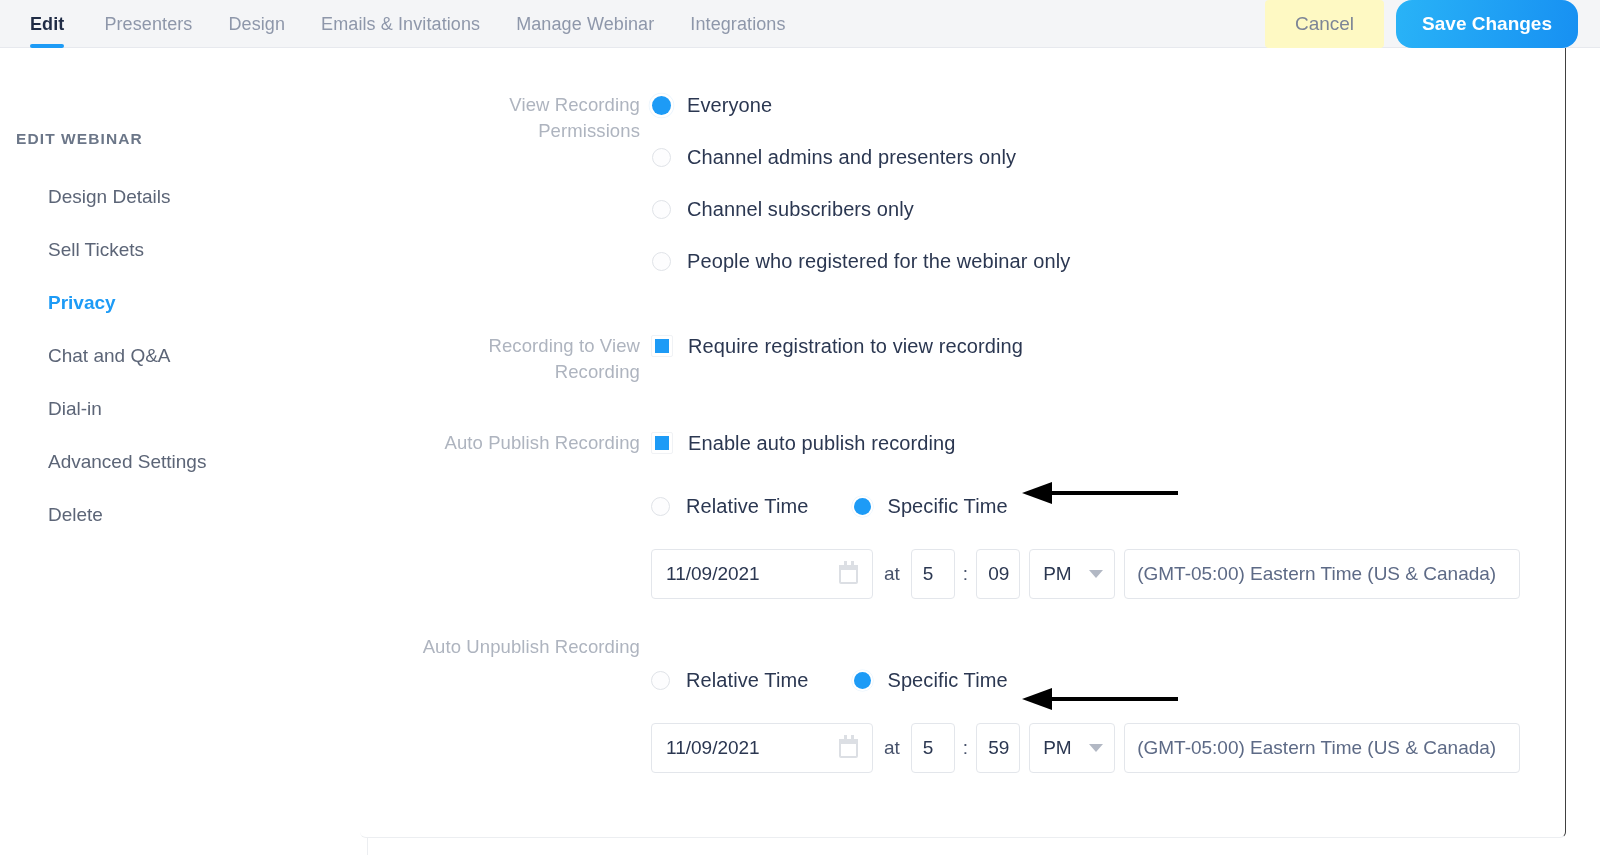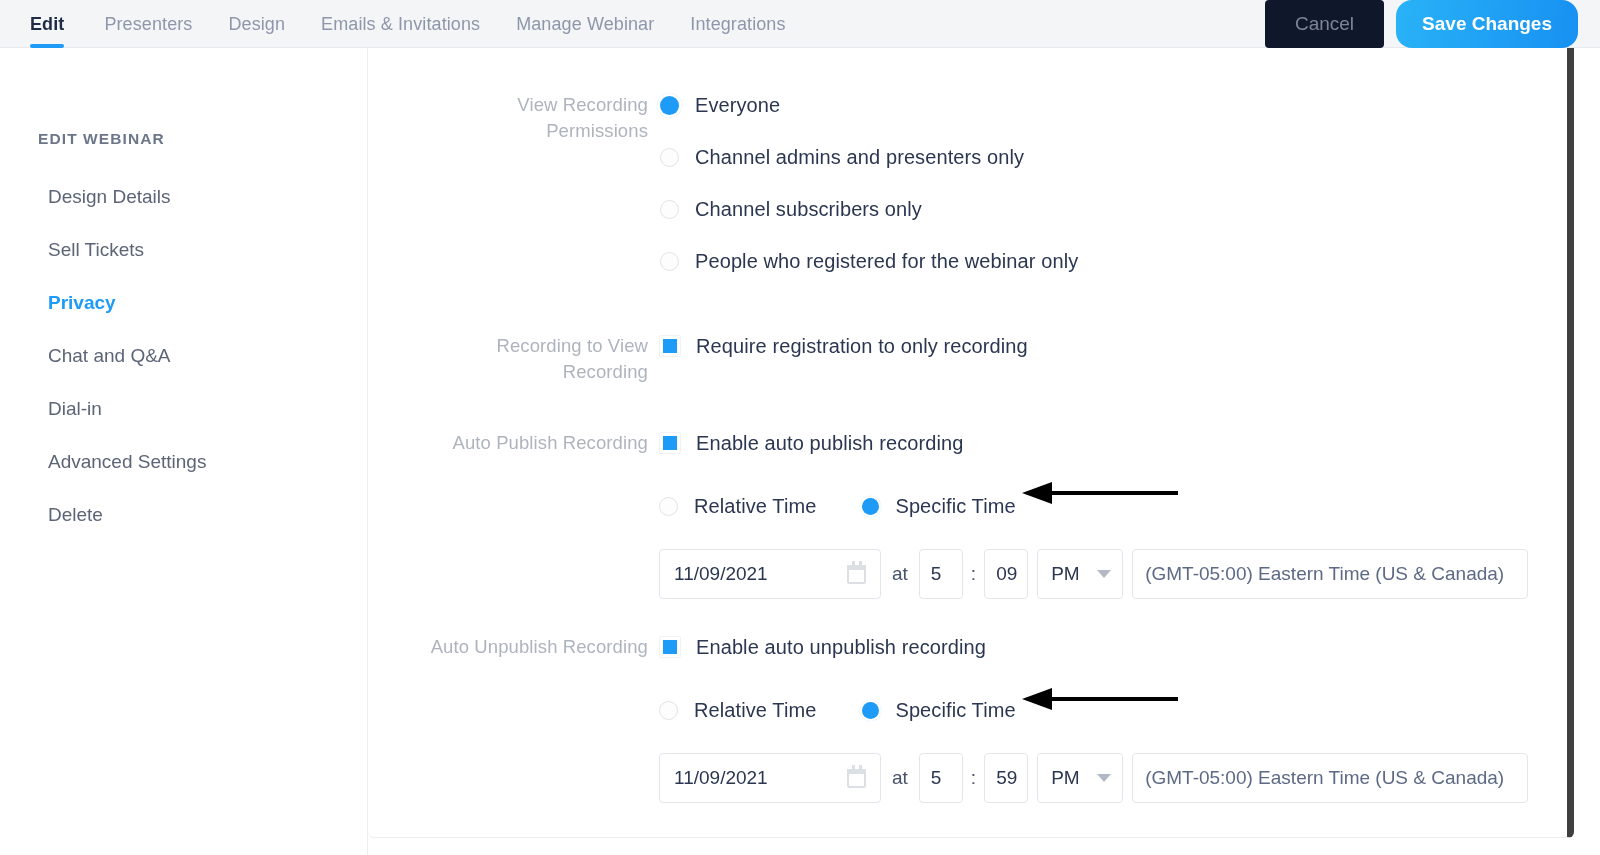--- a/index.html
+++ b/index.html
@@ -34,57 +34,57 @@
   .tab.active::after {
     content: ""; position: absolute; left: 0; right: 22px; bottom: 0;
     height: 4px; background: #1d9bf6; border-radius: 2px;
   }
 
   .topnav-actions {
     position: absolute; right: 22px; top: 0; height: 48px;
     display: flex; align-items: center; gap: 12px;
   }
   .btn-cancel {
-    background: #0f172a; color: #7d8596; border: none;
+    background: #fef9c3; color: #7d8596; border: none;
     font-size: 19px; font-family: inherit;
     padding: 7px 30px; height: 48px; border-radius: 4px; cursor: pointer;
     display: flex; align-items: center; justify-content: center;
   }
   .btn-save {
     background: linear-gradient(100deg, #29b3f7 0%, #1790f2 100%);
     color: #ffffff; border: none; font-weight: 700;
     font-size: 19px; font-family: inherit;
     padding: 4px 26px; height: 48px; border-radius: 16px; cursor: pointer;
     display: flex; align-items: center; justify-content: center;
   }
 
   
   .sidebar {
     position: absolute; left: 0; top: 48px; width: 368px; height: 807px;
     background: #ffffff; border-right: 1px solid #eceef1;
     padding-top: 82px;
   }
   .side-group-title {
     font-size: 15.5px; font-weight: 700; letter-spacing: 1.1px;
-    color: #6b7688; text-transform: uppercase; padding-left: 38px;
+    color: #6b7688; text-transform: uppercase; padding-left: 16px;
     margin-bottom: 22px;
   }
   .side-group-title.second { margin-top: 38px; }
   .side-item {
     font-size: 19px; color: #5c6577; padding: 0 0 0 48px; height: 53px;
     display: flex; align-items: center; cursor: pointer;
   }
   .side-item.active { color: #1d9bf6; font-weight: 700; }
 
   
   .content {
-    position: absolute; left: 368px; top: 48px;
+    position: absolute; left: 360px; top: 48px;
     width: 1206px; height: 790px;
     background: #ffffff;
-    border-right: 7px solid #404040;
+    border-right: 1px solid #404040;
     border-bottom: 1px solid #eceef1;
     border-radius: 0 0 6px 6px;
     overflow: hidden;
   }
 
   .field-label {
     position: absolute;
     font-size: 18.5px; color: #aeb4bf; text-align: right;
     line-height: 26px; letter-spacing: .1px;
   }
@@ -251,21 +251,21 @@
 
     <div class="field-label" style="left:60px; top:285px; width:220px;">
       <div>Recording to View</div>
       <div>Recording</div>
     </div>
     <div class="opts" style="left:291px; top:283px;">
       <div class="opt">
         <span class="cbox">
             <i></i>
           </span>
-        <span class="opt-label">Require registration to only recording</span>
+        <span class="opt-label">Require registration to view recording</span>
       </div>
     </div>
 
     <div class="field-label" style="left:0px; top:382px; width:280px;">Auto Publish Recording</div>
 
     <div class="opts" style="left:291px; top:380px;">
       <div class="opt">
         <span class="cbox">
             <i></i>
           </span>
@@ -297,26 +297,20 @@
           <span>PM</span>
           <span class="caret"></span>
         </div>
         <div class="inp tz mx">(GMT-05:00) Eastern Time (US &amp; Canada)</div>
       </div>
     </div>
 
     <div class="field-label" style="left:0px; top:586px; width:280px;">Auto Unpublish Recording</div>
 
     <div class="opts" style="left:291px; top:584px;">
-      <div class="opt">
-        <span class="cbox">
-            <i></i>
-          </span>
-        <span class="opt-label">Enable auto unpublish recording</span>
-      </div>
 
       <div class="subrow" style="margin-top:33px;">
         <div class="opt">
           <span class="radio"></span>
           <span class="opt-label">Relative Time</span>
         </div>
         <div class="gap"></div>
         <div class="opt">
           <span class="radio checked plain"></span>
           <span class="opt-label">Specific Time</span>

